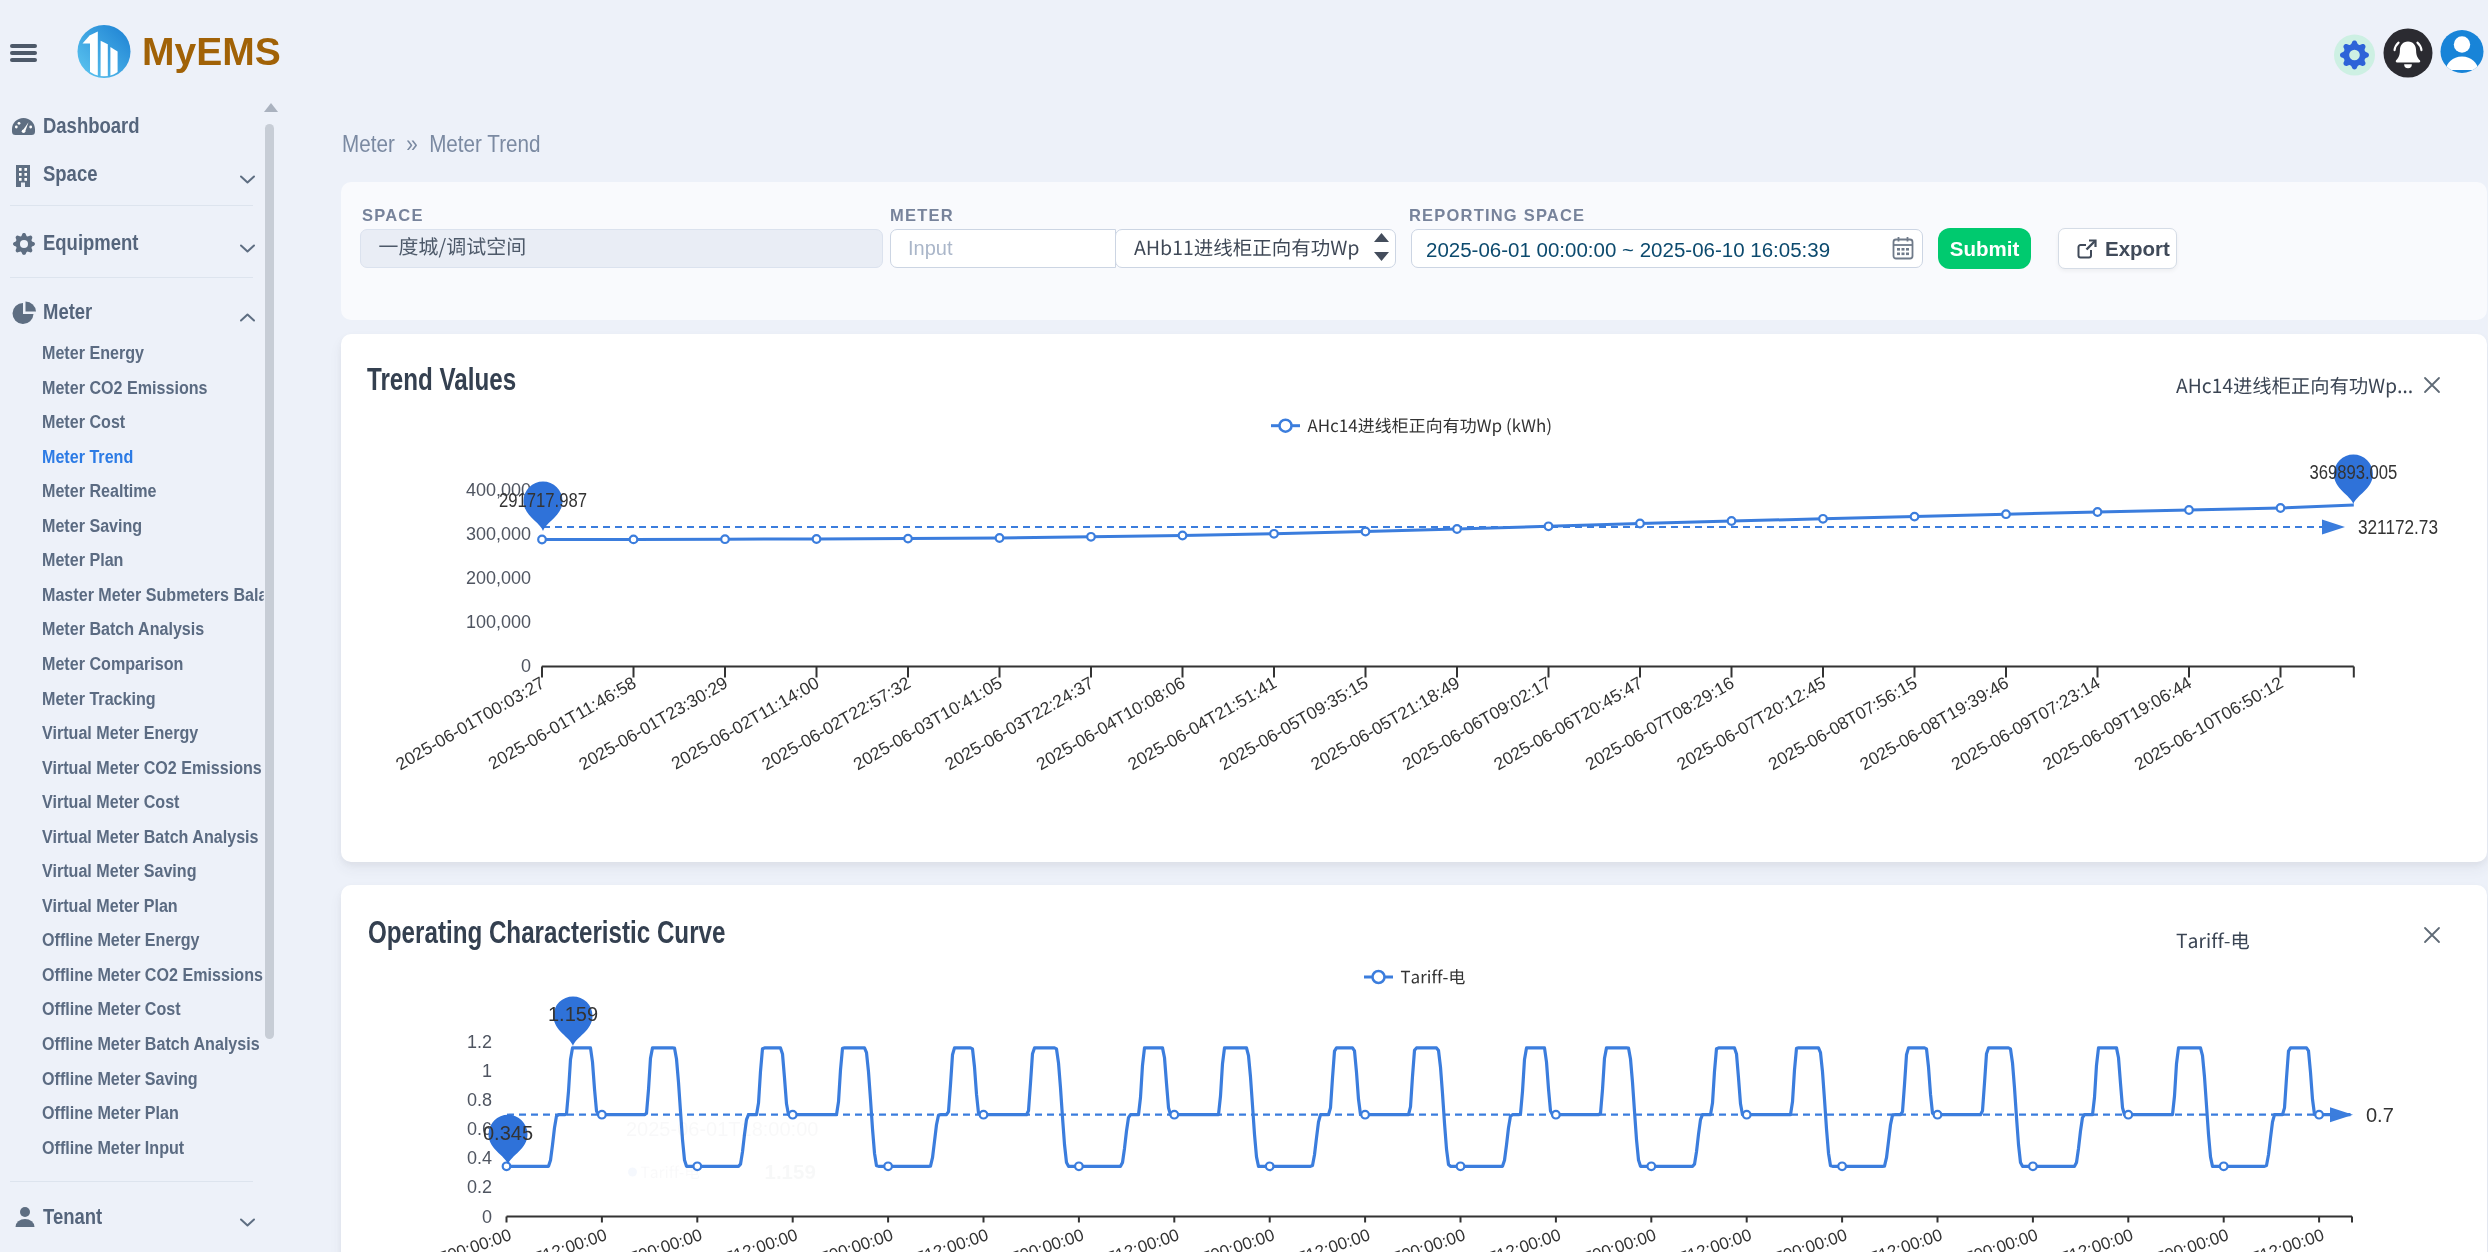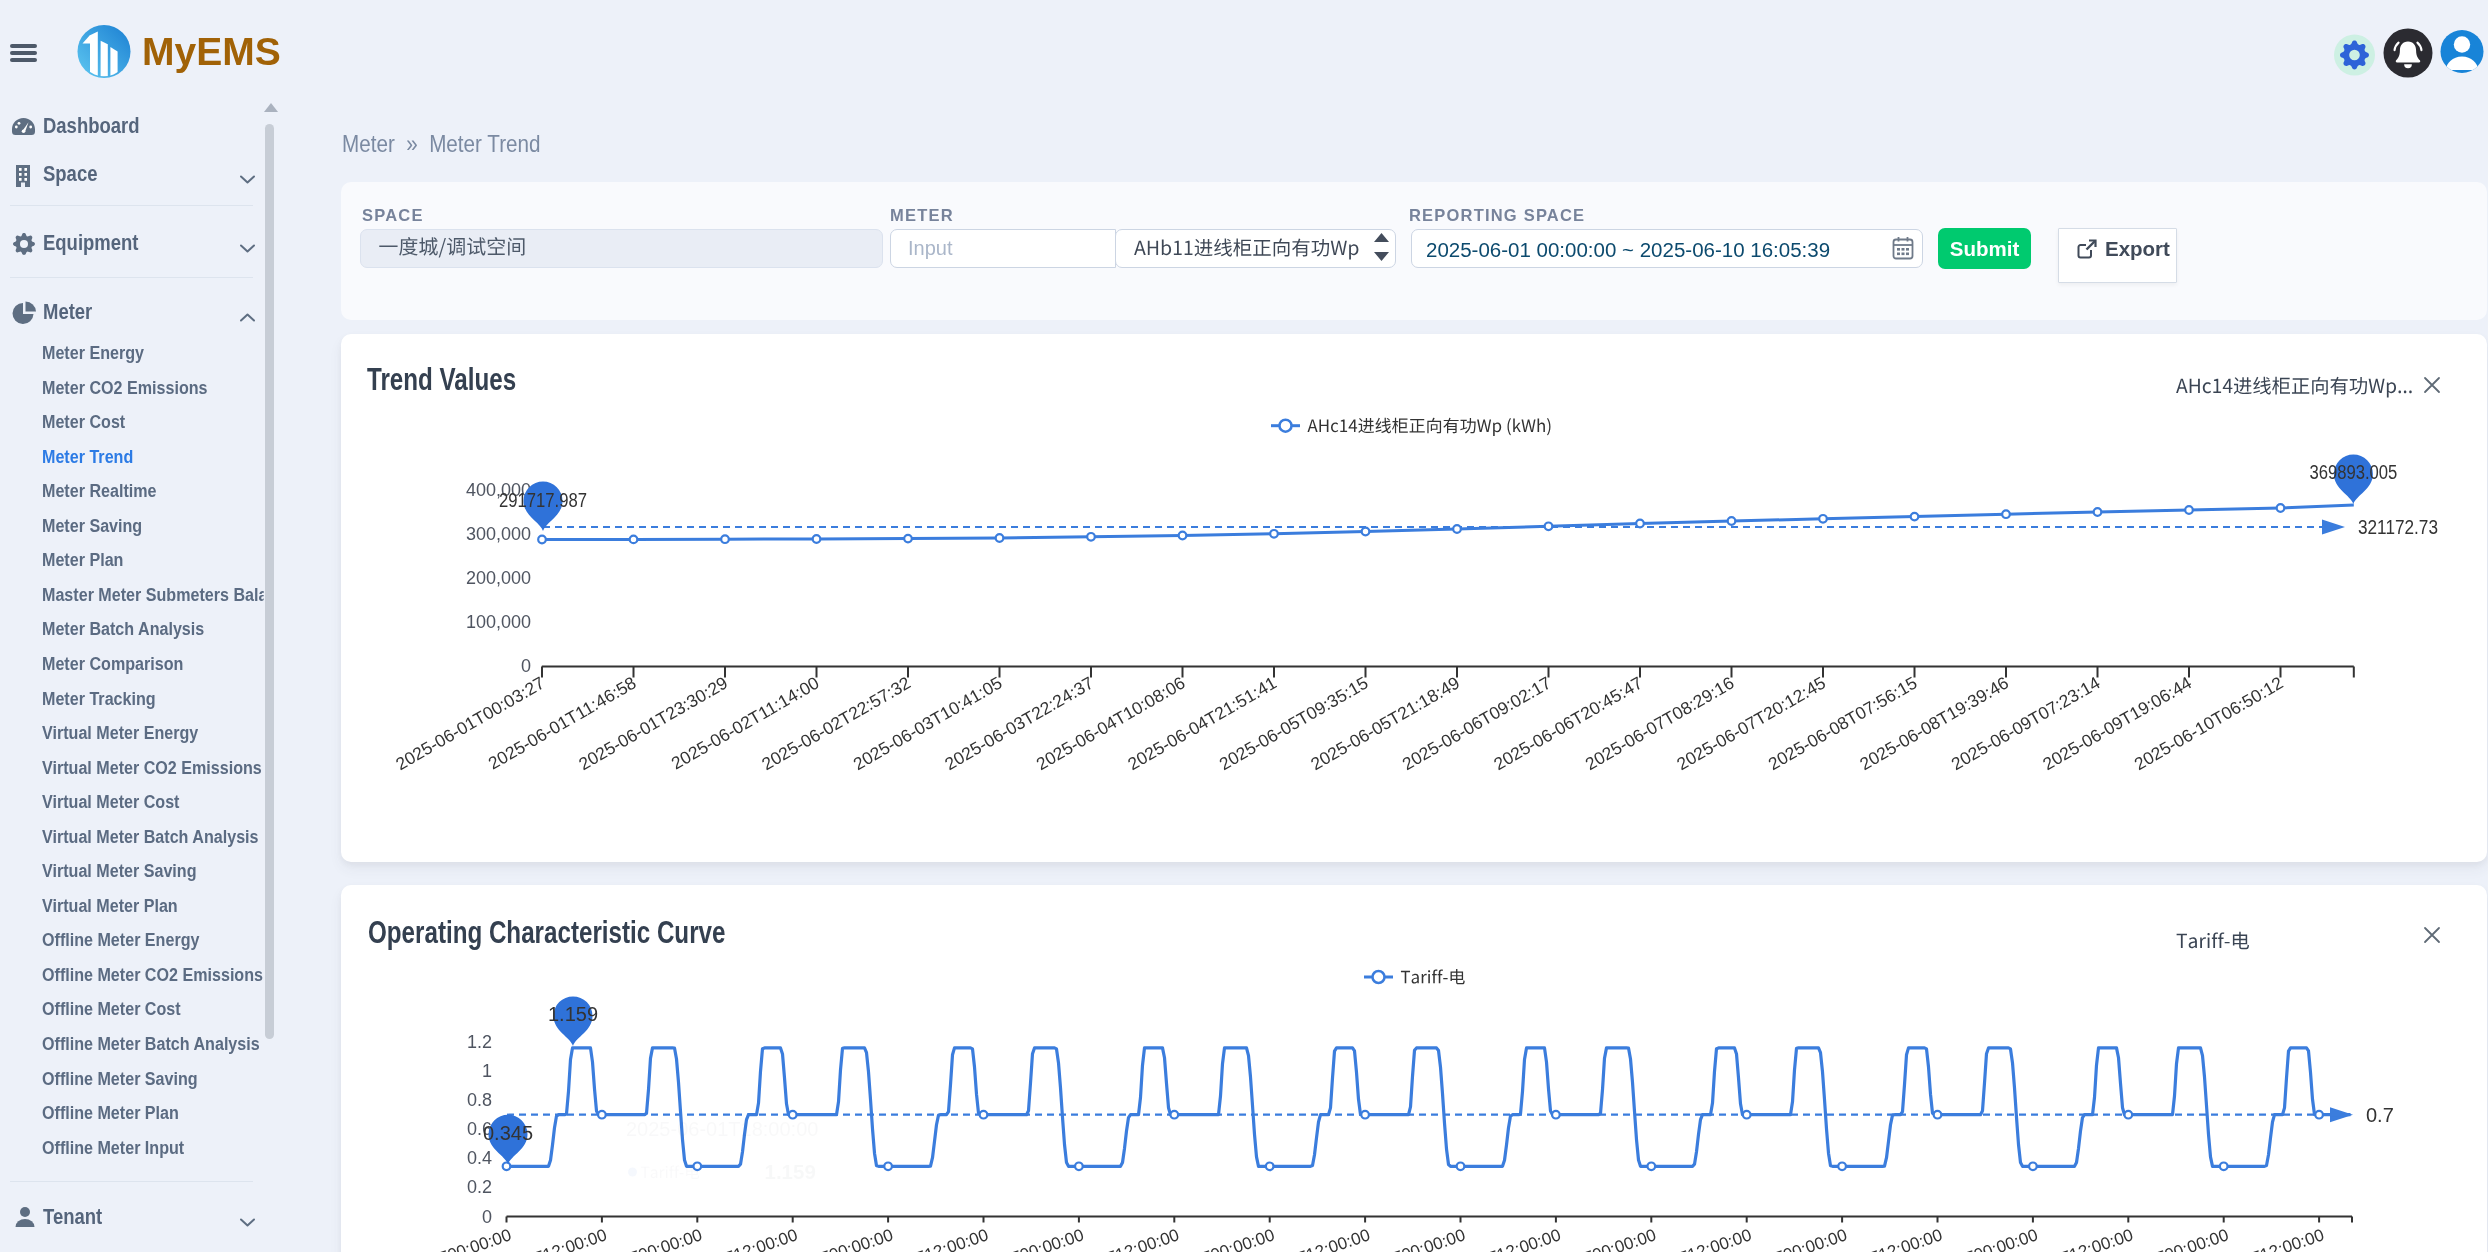--- a/index.html
+++ b/index.html
@@ -159,22 +159,22 @@
         <rect x="5" y="16.5" width="3" height="2.6"></rect>
         <rect x="9.5" y="16.5" width="3" height="2.6"></rect>
         <rect x="14" y="16.5" width="3" height="2.6"></rect>
       </g>
     </svg>
 <svg class="abs" style="left:0;top:0" width="2146" height="138" viewBox="0 0 2146 138">
 <path transform="translate(37.4,72.0) scale(0.02000,-0.02000)" fill="#4d5969" d="M44 431V349H960V431Z M1386 644V557H1225V495H1386V329H1775V495H1937V557H1775V644H1701V557H1458V644ZM1701 495V389H1458V495ZM1757 203C1713 151 1651 110 1579 78C1508 111 1450 153 1408 203ZM1239 265V203H1369L1335 189C1376 133 1431 86 1497 47C1403 17 1298 -1 1192 -10C1203 -27 1217 -56 1222 -74C1347 -60 1469 -35 1576 7C1675 -37 1792 -65 1918 -80C1927 -61 1946 -31 1962 -15C1852 -5 1749 15 1660 46C1748 93 1821 157 1867 243L1820 268L1807 265ZM1473 827C1487 801 1502 769 1513 741H1126V468C1126 319 1119 105 1037 -46C1056 -52 1089 -68 1104 -80C1188 78 1201 309 1201 469V670H1948V741H1598C1586 773 1566 813 1548 845Z M2041 129 2065 55C2145 86 2244 125 2340 164L2326 232L2229 196V526H2325V596H2229V828H2159V596H2053V526H2159V170C2115 154 2074 140 2041 129ZM2866 506C2844 414 2814 329 2775 255C2759 354 2747 478 2742 617H2953V687H2880L2930 722C2905 754 2853 802 2809 834L2759 801C2801 768 2850 720 2874 687H2740C2739 737 2739 788 2739 841H2667L2670 687H2366V375C2366 245 2356 80 2256 -36C2272 -45 2300 -69 2311 -83C2420 42 2436 233 2436 375V419H2562C2560 238 2556 174 2546 158C2540 150 2532 148 2520 148C2507 148 2476 148 2442 151C2452 135 2458 107 2460 88C2495 86 2530 86 2550 88C2574 91 2588 98 2602 115C2620 141 2624 222 2627 453C2628 462 2628 482 2628 482H2436V617H2672C2680 443 2694 285 2721 165C2667 89 2601 25 2521 -24C2537 -36 2564 -63 2575 -76C2639 -33 2695 20 2743 81C2774 -14 2816 -70 2872 -70C2937 -70 2959 -23 2970 128C2953 135 2929 150 2914 166C2910 51 2901 2 2881 2C2848 2 2818 57 2795 153C2856 249 2902 362 2935 493Z M3011 -179H3078L3377 794H3311Z M3497 772C3551 726 3618 659 3648 615L3701 668C3669 710 3601 774 3546 818ZM3435 526V454H3576V107C3576 54 3540 15 3520 -1C3534 -12 3558 -37 3567 -52C3580 -35 3604 -15 3737 91C3723 44 3703 0 3675 -39C3690 -47 3719 -68 3730 -79C3828 57 3842 268 3842 422V728H4248V11C4248 -4 4243 -9 4228 -9C4214 -10 4167 -10 4115 -8C4125 -27 4136 -58 4139 -77C4210 -77 4253 -76 4280 -65C4307 -52 4316 -30 4316 10V795H3775V422C3775 327 3772 216 3744 113C3736 128 3727 149 3722 164L3649 108V526ZM4012 698V614H3904V556H4012V454H3882V397H4210V454H4073V556H4185V614H4073V698ZM3904 315V35H3962V81H4173V315ZM3962 259H4115V138H3962Z M4512 775C4563 731 4627 667 4657 626L4709 678C4679 718 4614 778 4562 821ZM5169 796C5211 752 5257 691 5277 651L5332 688C5310 727 5263 785 5221 828ZM4442 526V454H4581V94C4581 51 4551 22 4533 11C4546 -4 4564 -36 4571 -54C4586 -36 4613 -18 4784 97C4777 112 4768 141 4763 161L4652 89V526ZM5063 835 5069 632H4738V560H5072C5090 183 5137 -74 5261 -77C5299 -77 5339 -35 5359 134C5345 140 5313 160 5299 175C5293 77 5281 21 5263 21C5201 24 5162 251 5146 560H5351V632H5143C5141 697 5139 765 5139 835ZM4752 61 4773 -10C4857 15 4966 47 5071 78L5061 145L4944 112V344H5038V414H4770V344H4875V93Z M5956 537C6058 484 6194 405 6261 357L6311 415C6240 462 6102 537 6003 587ZM5776 590C5699 523 5595 455 5477 413L5521 348C5638 398 5748 474 5828 544ZM5469 22V-46H6319V22H5930V275H6217V343H5574V275H5851V22ZM5816 824C5832 792 5851 752 5865 718H5468V492H5542V649H6241V517H6318V718H5957C5942 755 5916 807 5894 846Z M6483 615V-80H6560V615ZM6498 791C6544 747 6596 684 6619 644L6681 684C6657 726 6603 785 6556 827ZM6771 295H7011V160H6771ZM6771 491H7011V358H6771ZM6703 554V98H7082V554ZM6744 784V713H7228V11C7228 -2 7224 -6 7211 -7C7198 -7 7157 -8 7115 -6C7125 -25 7135 -57 7139 -75C7200 -75 7243 -75 7270 -63C7296 -50 7305 -31 7305 11V784Z"></path>
 <path transform="translate(793.0,73.0) scale(0.01950,-0.01950)" fill="#3f4856" d="M4 0H97L168 224H436L506 0H604L355 733H252ZM191 297 227 410C253 493 277 572 300 658H304C328 573 351 493 378 410L413 297Z M709 0H801V346H1143V0H1236V733H1143V426H801V733H709Z M1667 -13C1791 -13 1903 94 1903 280C1903 448 1827 557 1687 557C1626 557 1566 523 1516 481L1520 578V796H1428V0H1501L1509 56H1513C1560 13 1617 -13 1667 -13ZM1652 64C1616 64 1567 78 1520 120V406C1571 454 1619 480 1664 480C1768 480 1808 400 1808 279C1808 145 1742 64 1652 64Z M2042 0H2444V76H2297V733H2227C2187 710 2140 693 2075 681V623H2206V76H2042Z M2597 0H2999V76H2852V733H2782C2742 710 2695 693 2630 681V623H2761V76H2597Z M3145 778C3200 728 3267 655 3298 609L3356 657C3323 701 3254 770 3199 819ZM3784 819V658H3619V819H3545V658H3403V586H3545V469L3543 407H3397V335H3535C3520 259 3487 185 3412 128C3428 117 3456 89 3466 74C3555 142 3594 239 3609 335H3784V80H3859V335H4008V407H3859V586H3988V658H3859V819ZM3619 586H3784V407H3617L3619 468ZM3326 478H3114V408H3252V121C3207 104 3155 60 3102 2L3152 -66C3204 2 3253 61 3287 61C3309 61 3341 28 3383 2C3452 -42 3536 -53 3660 -53C3755 -53 3935 -47 4006 -43C4007 -21 4019 15 4028 35C3931 24 3780 16 3662 16C3549 16 3465 23 3399 64C3366 85 3345 104 3326 115Z M4118 54 4134 -18C4226 10 4346 46 4462 80L4451 144C4328 109 4201 74 4118 54ZM4768 780C4818 756 4881 717 4913 689L4957 736C4925 763 4861 800 4812 822ZM4136 423C4150 430 4174 436 4296 452C4252 387 4213 337 4194 317C4163 280 4140 255 4118 251C4127 232 4138 197 4142 182C4163 194 4197 204 4448 255C4446 270 4446 298 4448 318L4249 282C4325 372 4401 482 4465 592L4402 630C4383 593 4361 555 4339 519L4212 506C4272 591 4330 699 4373 804L4303 837C4263 717 4190 589 4168 556C4146 522 4129 499 4111 494C4120 474 4132 438 4136 423ZM4951 349C4911 286 4857 228 4792 178C4776 231 4762 295 4752 367L5007 415L4995 481L4743 434C4738 476 4733 520 4730 566L4979 604L4967 670L4726 634C4723 701 4722 770 4722 842H4648C4649 767 4651 694 4655 623L4497 600L4509 532L4659 555C4662 509 4667 464 4672 421L4477 385L4489 317L4681 353C4693 270 4709 195 4730 133C4645 76 4547 31 4445 0C4463 -17 4482 -44 4492 -62C4586 -29 4675 14 4755 66C4796 -24 4850 -77 4921 -77C4990 -77 5013 -44 5027 68C5010 75 4986 91 4971 108C4966 19 4956 -4 4929 -4C4885 -4 4848 37 4817 110C4896 170 4964 241 5014 319Z M5256 840V647H5114V577H5245C5214 440 5152 280 5089 195C5102 177 5120 145 5128 123C5176 192 5222 306 5256 423V-79H5328V442C5356 393 5388 334 5402 303L5448 357C5430 385 5357 495 5328 533V577H5455V647H5328V840ZM5571 488H5876V290H5571ZM5997 788H5497V-40H6017V33H5571V219H5947V559H5571V714H5997Z M6252 510V38H6116V-35H7014V38H6629V353H6942V426H6629V693H6981V767H6154V693H6550V38H6329V510Z M7502 842C7488 791 7463 721 7438 667H7163V-80H7237V594H7896V20C7896 2 7890 -4 7870 -4C7849 -5 7780 -6 7708 -2C7719 -24 7730 -59 7734 -80C7826 -80 7888 -79 7924 -67C7959 -54 7971 -30 7971 20V667H7521C7546 715 7573 773 7595 827ZM7437 394H7690V198H7437ZM7368 461V58H7437V130H7760V461Z M8455 840C8443 797 8429 753 8411 710H8127V640H8380C8316 508 8224 386 8104 304C8118 290 8142 263 8152 246C8215 291 8271 345 8319 406V-79H8393V119H8812V15C8812 0 8807 -6 8790 -6C8771 -7 8710 -8 8644 -5C8654 -26 8665 -57 8669 -77C8755 -77 8810 -77 8843 -66C8876 -53 8886 -30 8886 14V524H8400C8423 562 8443 600 8461 640H9003V710H8491C8506 747 8519 785 8531 822ZM8393 289H8812V184H8393ZM8393 353V456H8812V353Z M9102 182 9120 105C9227 134 9371 175 9507 214L9498 285L9337 242V650H9483V722H9115V650H9263V222C9202 206 9146 192 9102 182ZM9661 824C9661 751 9660 680 9658 611H9490V539H9655C9640 295 9585 93 9371 -22C9390 -36 9415 -62 9425 -81C9654 47 9713 273 9729 539H9929C9915 183 9898 47 9869 16C9858 3 9848 0 9827 0C9805 0 9749 1 9687 6C9701 -14 9709 -46 9711 -68C9768 -71 9826 -72 9858 -69C9892 -66 9914 -58 9936 -30C9974 16 9988 160 10004 574C10004 584 10004 611 10004 611H9733C9735 680 9736 751 9736 824Z M10245 0H10355L10464 442C10476 500 10490 553 10501 609H10505C10517 553 10528 500 10541 442L10652 0H10764L10915 733H10827L10748 334C10735 255 10721 176 10708 96H10702C10684 176 10668 256 10650 334L10548 733H10463L10362 334C10344 255 10326 176 10310 96H10306C10291 176 10277 255 10262 334L10185 733H10090Z M11034 -229H11126V-45L11123 50C11172 9 11224 -13 11273 -13C11397 -13 11509 94 11509 280C11509 448 11433 557 11293 557C11230 557 11169 521 11120 480H11118L11109 543H11034ZM11258 64C11222 64 11174 78 11126 120V406C11178 454 11225 480 11270 480C11374 480 11414 400 11414 279C11414 145 11348 64 11258 64Z"></path>
 <path d="M1033 60 l7.5 -9 l7.5 9 Z M1033 70 l7.5 9 l7.5 -9 Z" fill="#444d5c"></path>
 </svg>
-<div class="abs" style="left:1597px;top:46px;width:93px;height:41px;border-radius:7px;background:#00ca6f;color:#fff;font-size:20.5px;font-weight:700;text-align:center;line-height:41px">Submit</div>
-<div class="abs" style="left:1717px;top:46px;width:119px;height:55px;border-radius:1px;background:#fff;border:1px solid #d5dce6;box-shadow:0 2px 4px rgba(0,0,0,0.05)">
+<div class="abs" style="left:1597px;top:46px;width:93px;height:41px;border-radius:12px;background:#00ca6f;color:#fff;font-size:20.5px;font-weight:700;text-align:center;line-height:41px">Submit</div>
+<div class="abs" style="left:1717px;top:46px;width:119px;height:41px;border-radius:7px;background:#fff;border:1px solid #d5dce6;box-shadow:0 2px 4px rgba(0,0,0,0.05)">
       <svg class="abs" style="left:18px;top:10px" width="20" height="20" viewBox="0 0 20 20">
         <path d="M14 11 v5.5 a2 2 0 0 1 -2 2 H3.5 a2 2 0 0 1 -2 -2 V8 a2 2 0 0 1 2 -2 H9" fill="none" stroke="#404a59" stroke-width="2"></path>
         <path d="M12 1.5 h6.5 V8" fill="none" stroke="#404a59" stroke-width="2.2"></path>
         <line x1="18" y1="2" x2="9.5" y2="10.5" stroke="#404a59" stroke-width="2.4"></line>
       </svg>
       <div class="abs" style="left:46px;top:8px;font-size:20.5px;font-weight:700;color:#404a59">Export</div>
     </div>
 </div>
 <div class="card" style="top:334px;height:528px">
 <div class="abs title" style="left:26px;top:28px">Trend Values</div>

